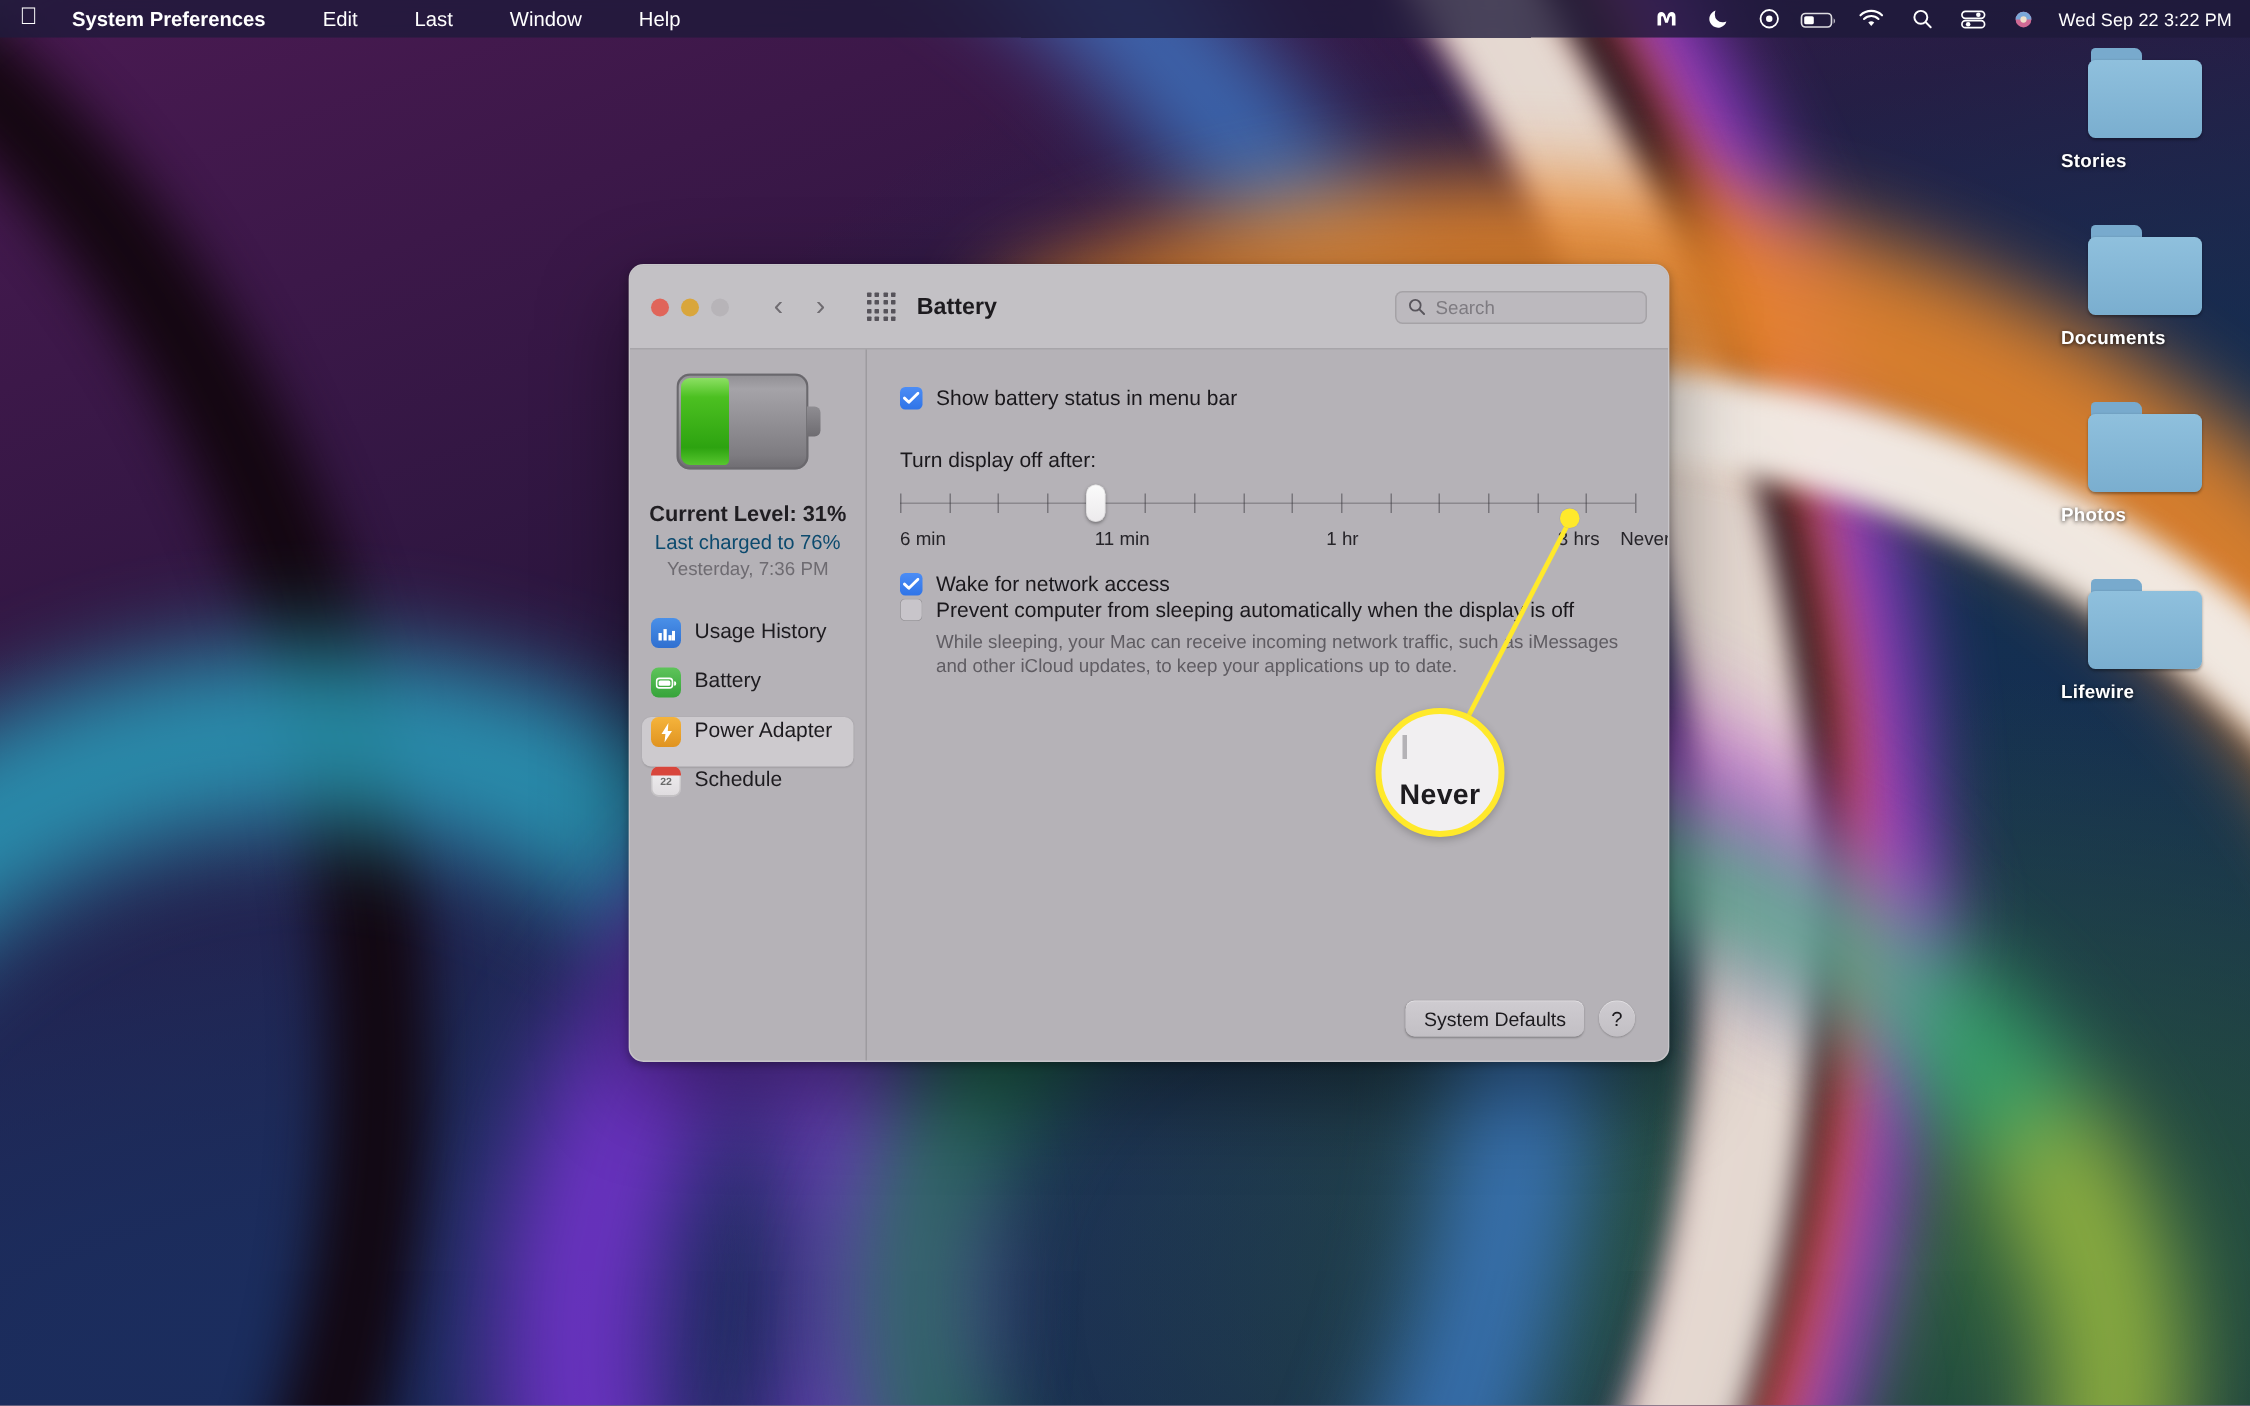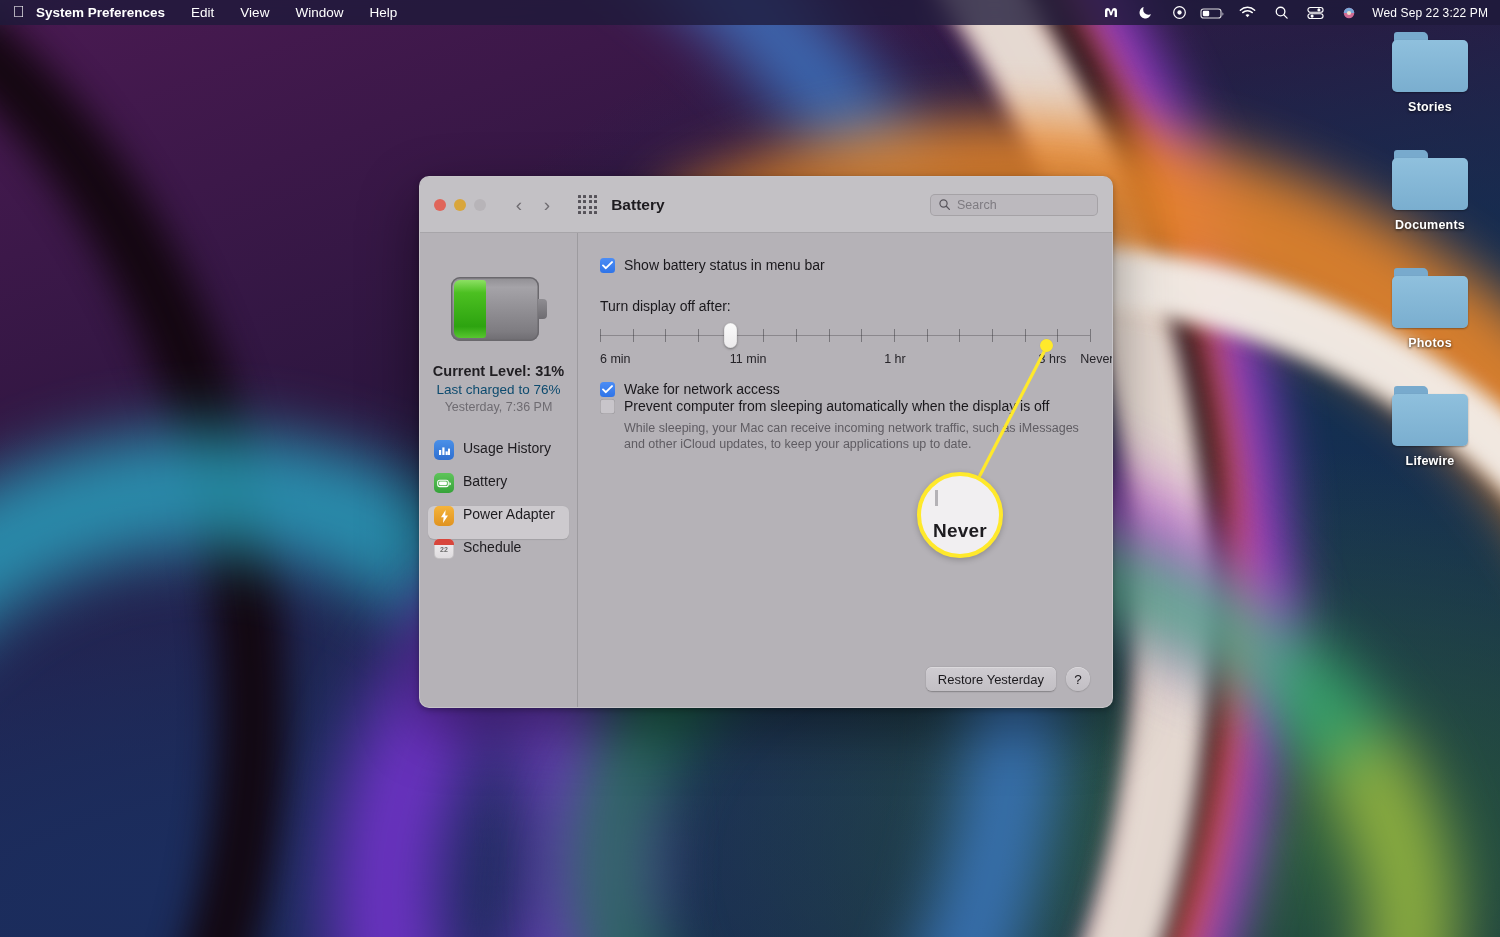--- a/index.html
+++ b/index.html
@@ -108,30 +108,30 @@
 
   
   .menubar {
     position:absolute; left:0; top:0; width:1500px; height:25px;
     background:rgba(30,26,58,.78);
     backdrop-filter:blur(22px);
     display:flex; align-items:center;
     color:#fff; font-size:13.5px; z-index:50;
   }
   .mb-left { display:flex; align-items:center; gap:0; padding-left:14px; }
-  .mb-item { padding:0 13px; line-height:25px; white-space:nowrap; cursor:default; }
+  .mb-item { padding:0 13px; line-height:25px; white-space:nowrap; cursor:default;margin-left:12px; }
   .mb-item.bold { font-weight:bold; padding-left:6px; }
   .apple { width:16px; display:flex; align-items:center; justify-content:center; font-size:16px; line-height:1; padding:0 6px 2px 0; }
   .mb-right { margin-left:auto; display:flex; align-items:center; gap:0; padding-right:12px; }
   .mb-icon { width:34px; height:25px; display:flex; align-items:center; justify-content:center; }
   .mb-clock { font-size:12px; padding-left:6px; white-space:nowrap; letter-spacing:.1px; }
 
   
   .desk-folders { position:absolute; right:14px; top:32px; width:112px; z-index:20; }
-  .folder { width:112px; margin-bottom:36px; text-align:center; }
+  .folder { width:112px; margin-bottom:36px; }
   .folder .glyph { width:76px; height:62px; margin:0 auto 6px; position:relative; }
   .folder .tab {
     position:absolute; left:2px; top:0; width:34px; height:11px;
     background:#78aacd; border-radius:3px 5px 0 0;
   }
   .folder .body {
     position:absolute; left:0; top:8px; width:76px; height:52px;
     background:linear-gradient(180deg,#8fc0dd 0%, #7aaecf 100%);
     border-radius:5px;
     box-shadow:0 1px 2px rgba(0,0,0,.35);
@@ -167,21 +167,21 @@
   .win-title { margin-left:14px; font-size:15.5px; font-weight:bold; color:#1d1b1f; }
   .search {
     margin-left:auto; width:168px; height:22px; border-radius:5px;
     background:#bcb9be; border:.5px solid rgba(0,0,0,.12);
     display:flex; align-items:center; padding:0 7px; gap:6px;
   }
   .search .ph { font-size:12.5px; color:#7e7b81; }
 
   .win-body { display:flex; height:476px; }
   .sidebar {
-    width:158px; padding:32px 0 0 0;
+    width:158px; padding:4px 0 0 0;
     border-right:.5px solid rgba(0,0,0,.13);
   }
   .batt-big { width:96px; height:64px; margin:12px auto 0; position:relative; }
   .batt-shell {
     position:absolute; left:0; top:0; width:88px; height:64px;
     border-radius:9px;
     background:linear-gradient(180deg,#8f8d92 0%, #a5a3a8 16%, #7e7c81 85%, #6e6c71 100%);
     box-shadow:inset 0 0 0 1.5px #6a686d;
     overflow:hidden;
   }
@@ -294,21 +294,21 @@
     <div class="band b6"></div>
     <div class="band b10"></div>
     <div class="band b7"></div>
   </div>
 
   <div class="menubar">
     <div class="mb-left">
       <div class="apple"></div>
       <div class="mb-item bold">System Preferences</div>
       <div class="mb-item">Edit</div>
-      <div class="mb-item">View</div>
+      <div class="mb-item">Last</div>
       <div class="mb-item">Window</div>
       <div class="mb-item">Help</div>
     </div>
     <div class="mb-right">
       <div class="mb-icon">
         <svg width="16" height="16" viewBox="0 0 16 16">
             <path d="M2 12 L2 6 Q2 3 4.6 3 Q6.6 3 7.3 5.4 L8 7.6 L8.7 5.4 Q9.4 3 11.4 3 Q14 3 14 6 L14 12 L11.6 12 L11.6 6.6 Q11.6 5.6 10.9 5.6 Q10.3 5.6 10 6.6 L8.9 10.2 L7.1 10.2 L6 6.6 Q5.7 5.6 5.1 5.6 Q4.4 5.6 4.4 6.6 L4.4 12 Z" fill="#fff"></path>
           </svg>
       </div>
       <div class="mb-icon">
@@ -543,21 +543,21 @@
           <div class="row">
             <span class="cb">
               
             </span>
             <span class="row-lbl">Prevent computer from sleeping automatically when the display is off</span>
           </div>
           <div class="help-text">While sleeping, your Mac can receive incoming network traffic, such as iMessages and other iCloud updates, to keep your applications up to date.</div>
         </div>
 
         <div class="footer">
-          <div class="btn">Restore Yesterday</div>
+          <div class="btn">System Defaults</div>
           <div class="btn btn-help">?</div>
         </div>
 
       </div>
     </div>
   </div>
 
   <svg class="callout co-line">
     <line x1="1046" y1="348" x2="975" y2="485" stroke="#ffe92b" stroke-width="3.2"></line>
   </svg>

